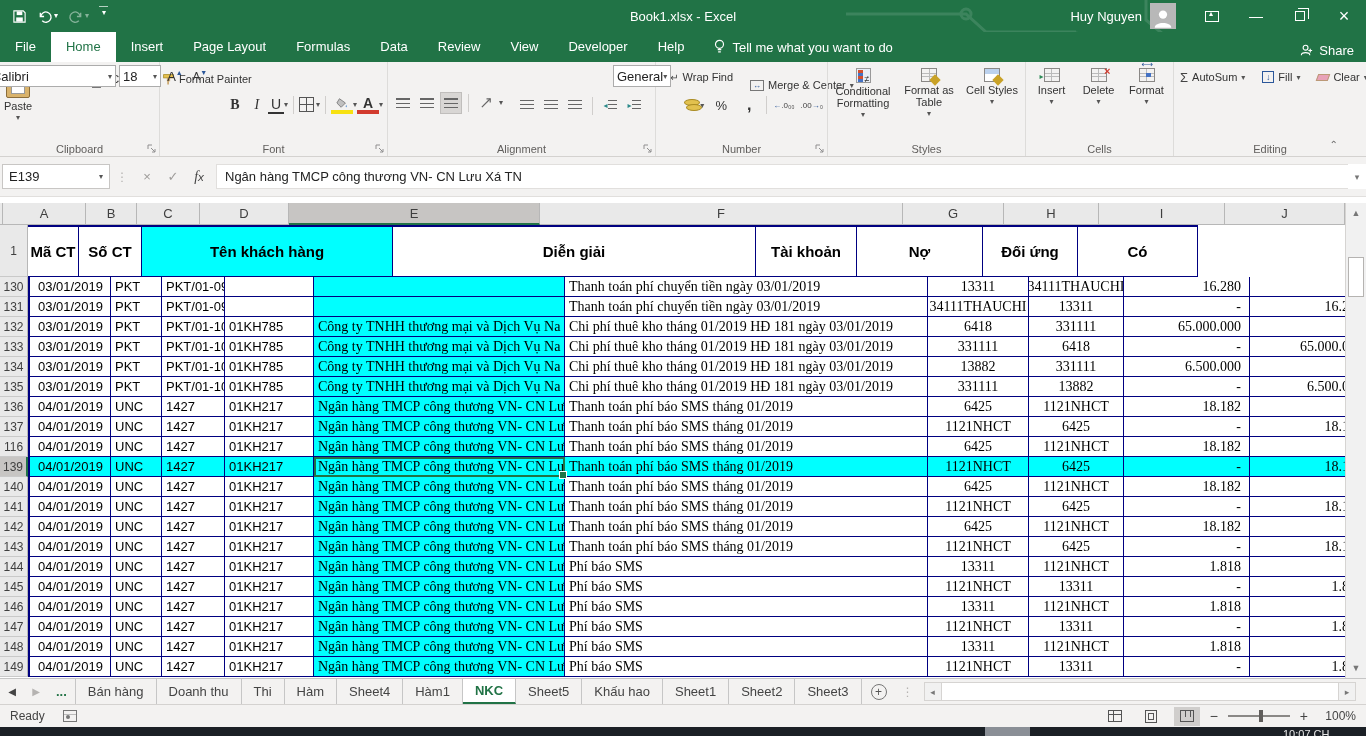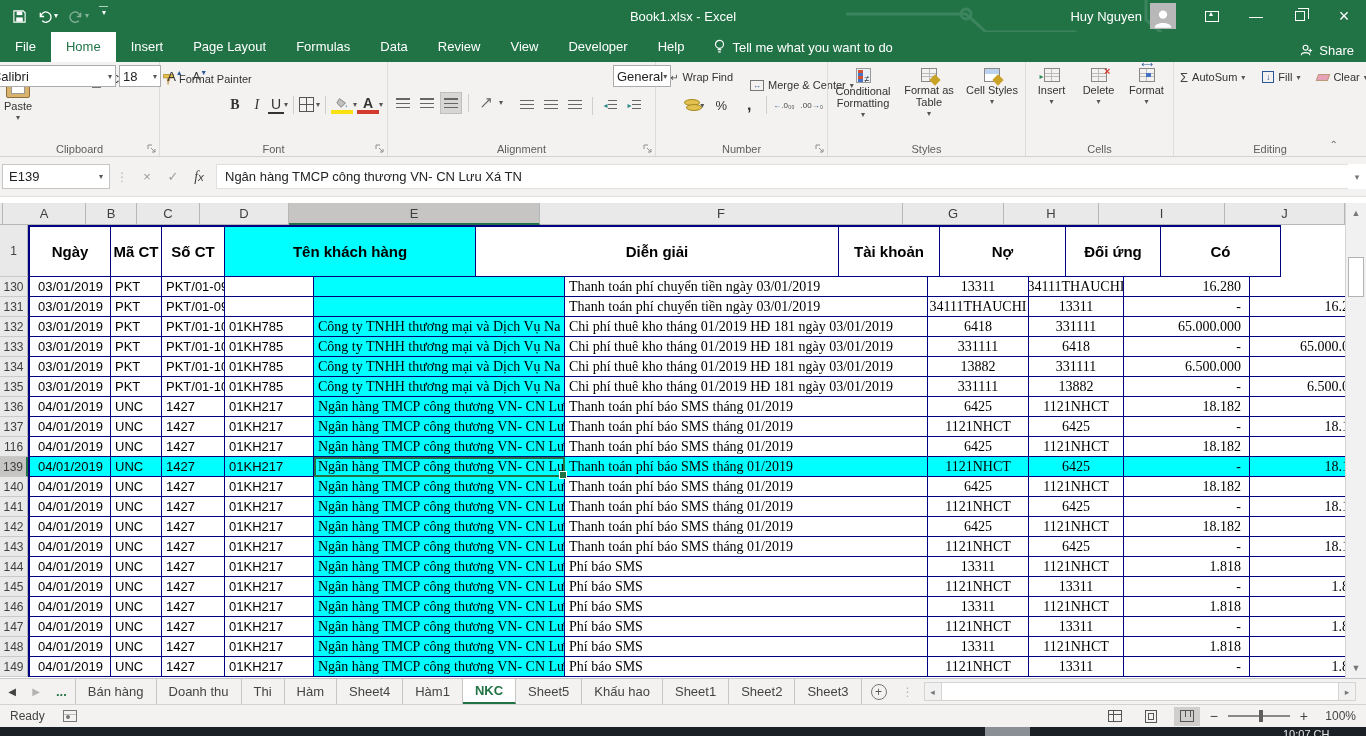--- a/index.html
+++ b/index.html
@@ -510,21 +510,20 @@
           <span class="ch cF">F</span>
           <span class="ch cG">G</span>
           <span class="ch cH">H</span>
           <span class="ch cI">I</span>
           <span class="ch cJ">J</span>
         </span>
     </div>
     <div class="hrow">
       <span class="rn" style="height:auto">1</span>
       <span style="display:flex">
-          <span class="hcell cA">Ngày</span>
           <span class="hcell cB">Mã CT</span>
           <span class="hcell cC">Số CT</span>
           <span class="hcell cE cyan">Tên khách hàng</span>
           <span class="hcell cF">Diễn giải</span>
           <span class="hcell cG">Tài khoản</span>
           <span class="hcell cI">Nợ</span>
           <span class="hcell cH">Đối ứng</span>
           <span class="hcell cJ">Có</span>
         </span>
     </div>

